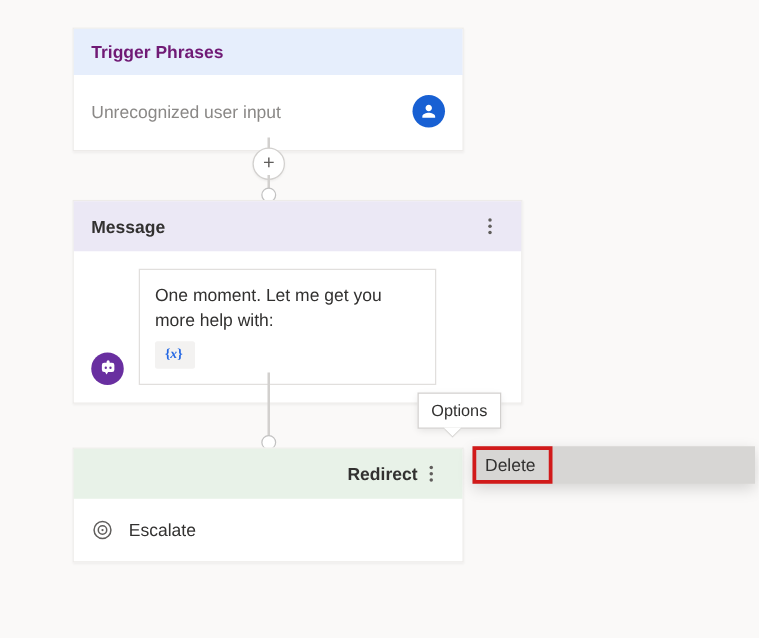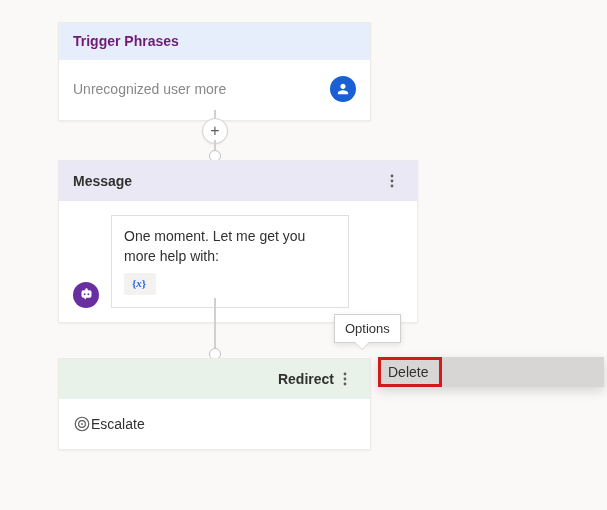--- a/index.html
+++ b/index.html
@@ -109,21 +109,21 @@
   .var-name { color: #323130; }
 
   
   .rd-card { left: 58px; top: 358px; width: 313px; }
   .rd-header {
     background: #e8f2e8;
     padding: 9px 14px;
     display: flex; align-items: center; justify-content: flex-end;
     color: #323130; font-weight: 600;
   }
-  .rd-body { padding: 16px 14px; display:flex; align-items:center; gap:0; color:#323130; }
+  .rd-body { padding: 16px 14px; display:flex; align-items:center; gap:12px; color:#323130; }
   .escalate-icon { width:18px; height:18px; color:#605e5c; }
 
   
   .tooltip {
     position: absolute; left: 334px; top: 314px;
     background: #fff; border: 1px solid #d2d0ce;
     padding: 6px 10px; font-size: 13px; color: #323130;
     box-shadow: 0 2px 6px rgba(0,0,0,0.1);
   }
   .tooltip::after {
@@ -149,21 +149,21 @@
   }
 </style>
 </head>
 <body>
 
 <div class="canvas">
 
   <div class="card tp-card">
     <div class="tp-header">Trigger Phrases</div>
     <div class="tp-body">
-      <span class="tp-text">Unrecognized user more</span>
+      <span class="tp-text">Unrecognized user input</span>
       <span class="user-badge">
         <svg viewBox="0 0 24 24">
             <path d="M12 12c2.43 0 4.4-1.97 4.4-4.4S14.43 3.2 12 3.2 7.6 5.17 7.6 7.6 9.57 12 12 12zm0 2.2c-3.24 0-8.8 1.63-8.8 4.87V21h17.6v-1.93c0-3.24-5.56-4.87-8.8-4.87z"></path>
           </svg>
       </span>
     </div>
   </div>
 
   <div class="vline seg1"></div>
   <div class="plus">

